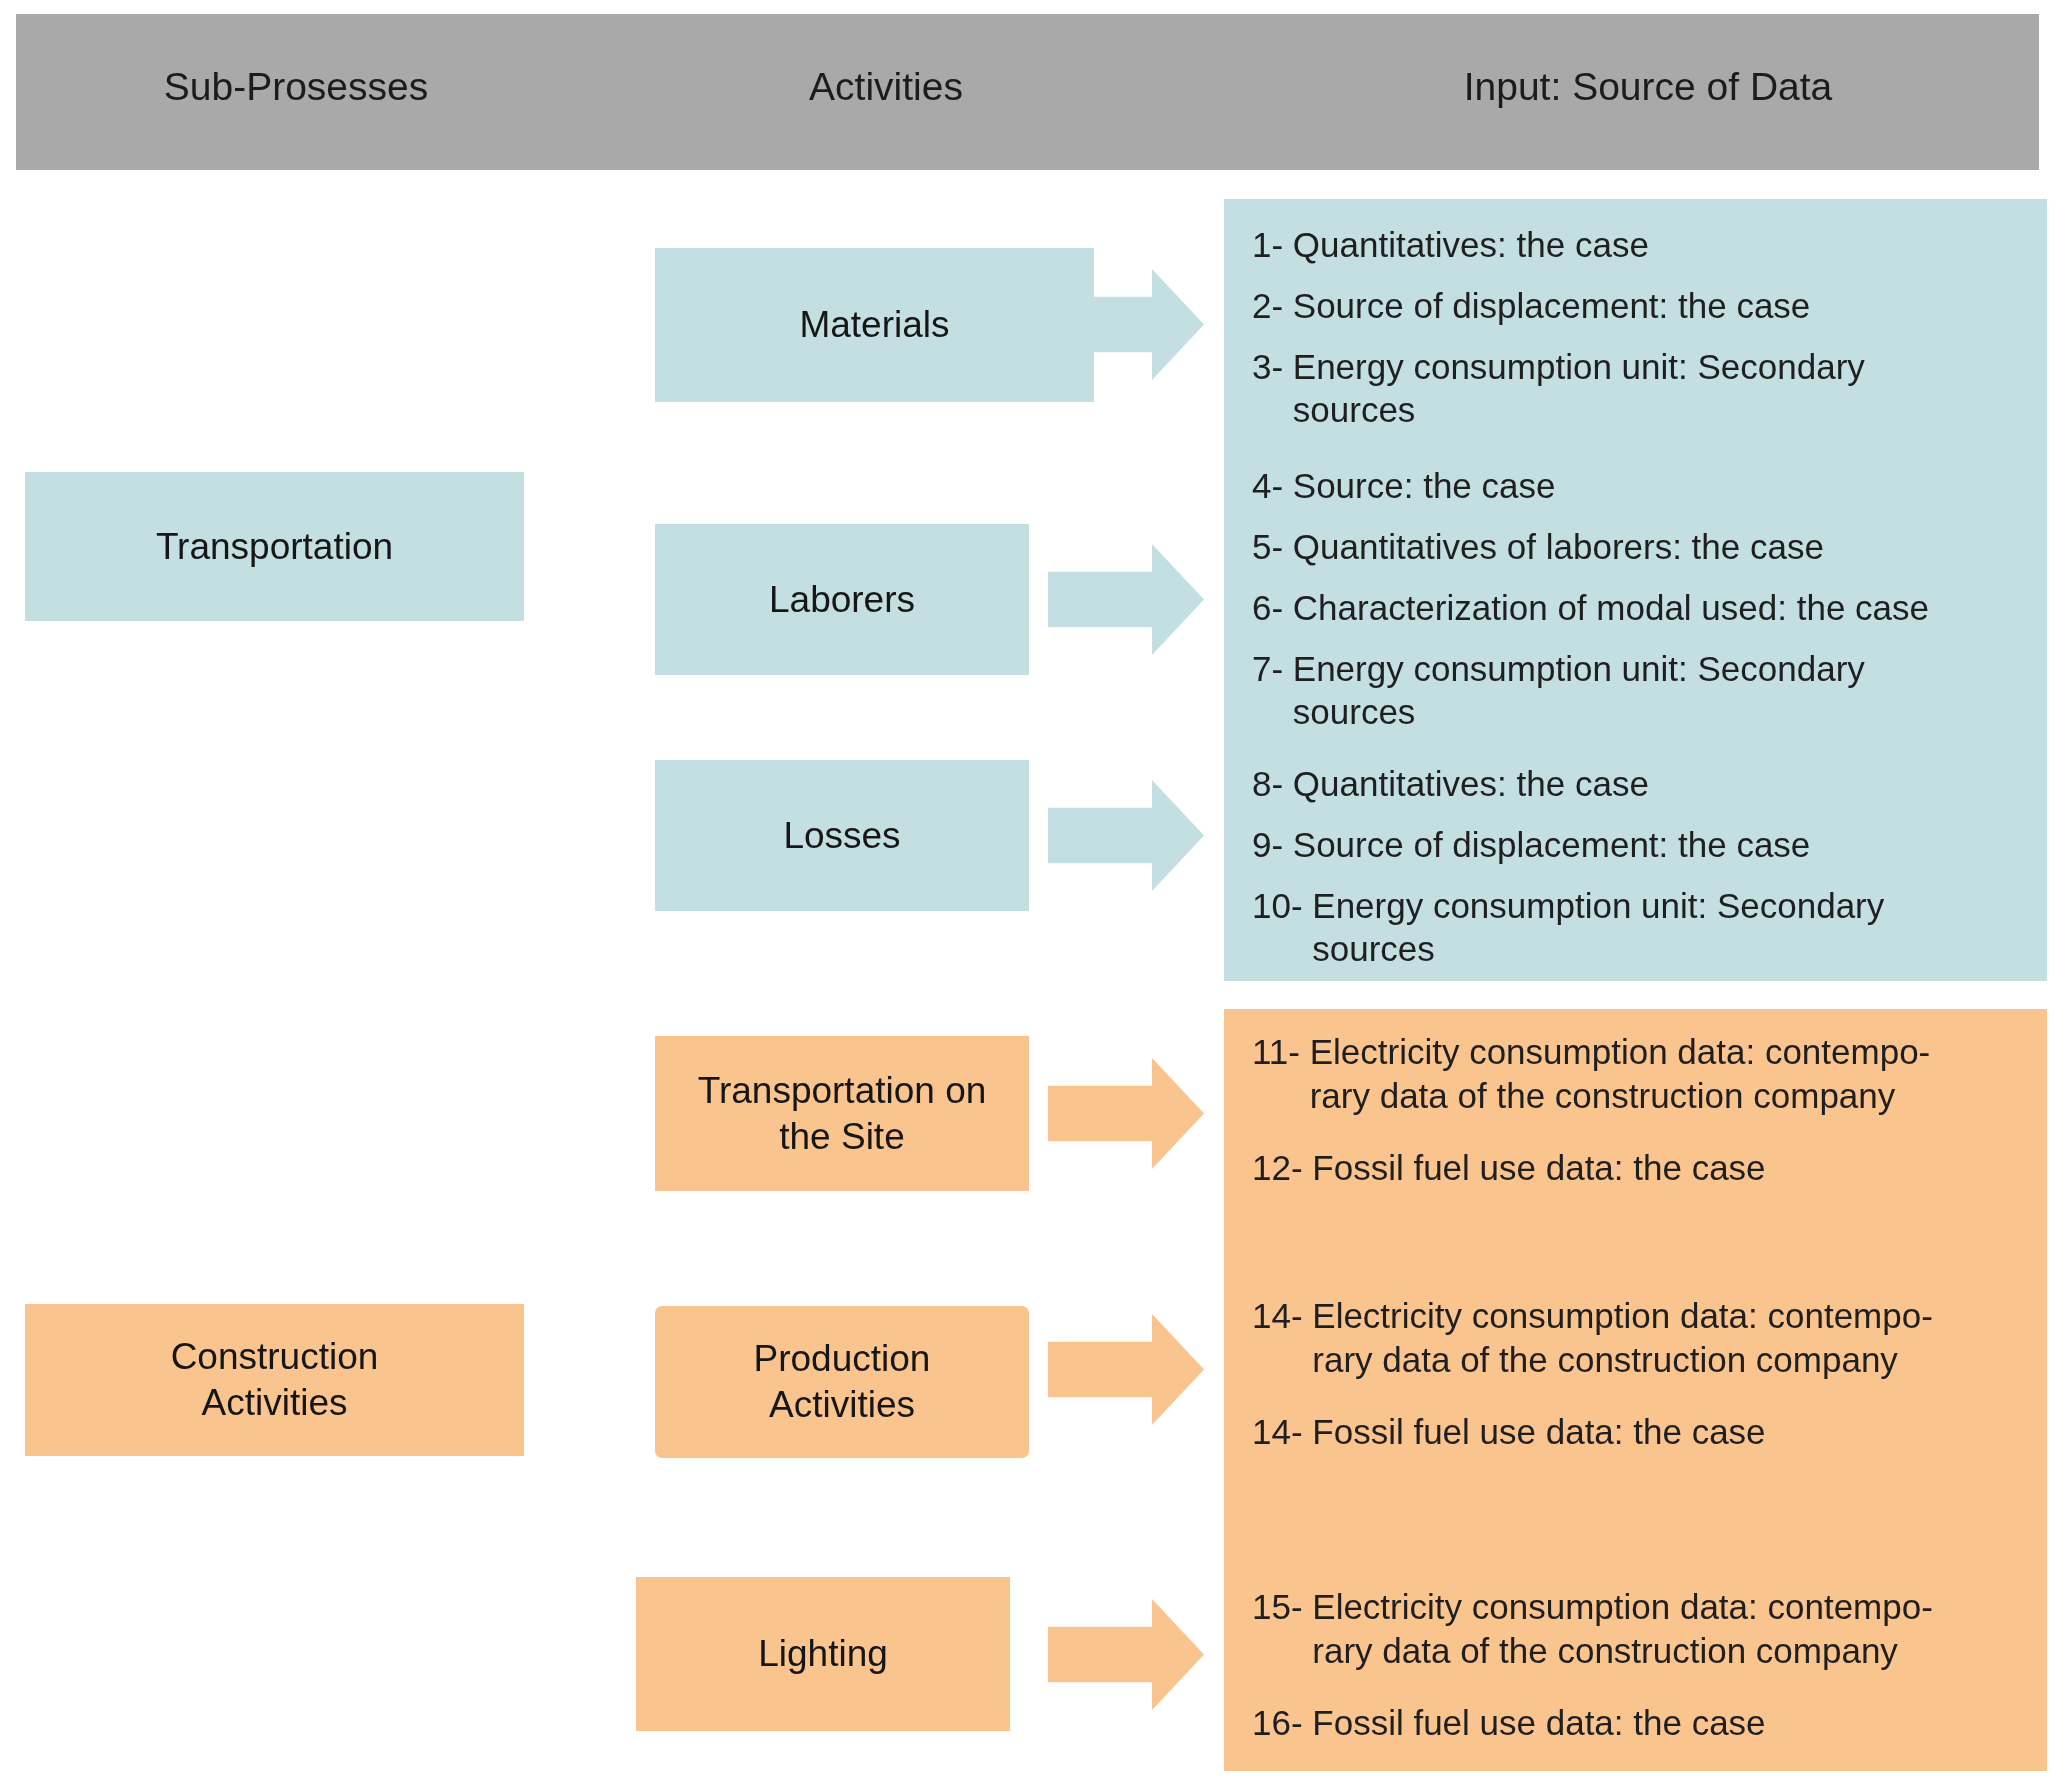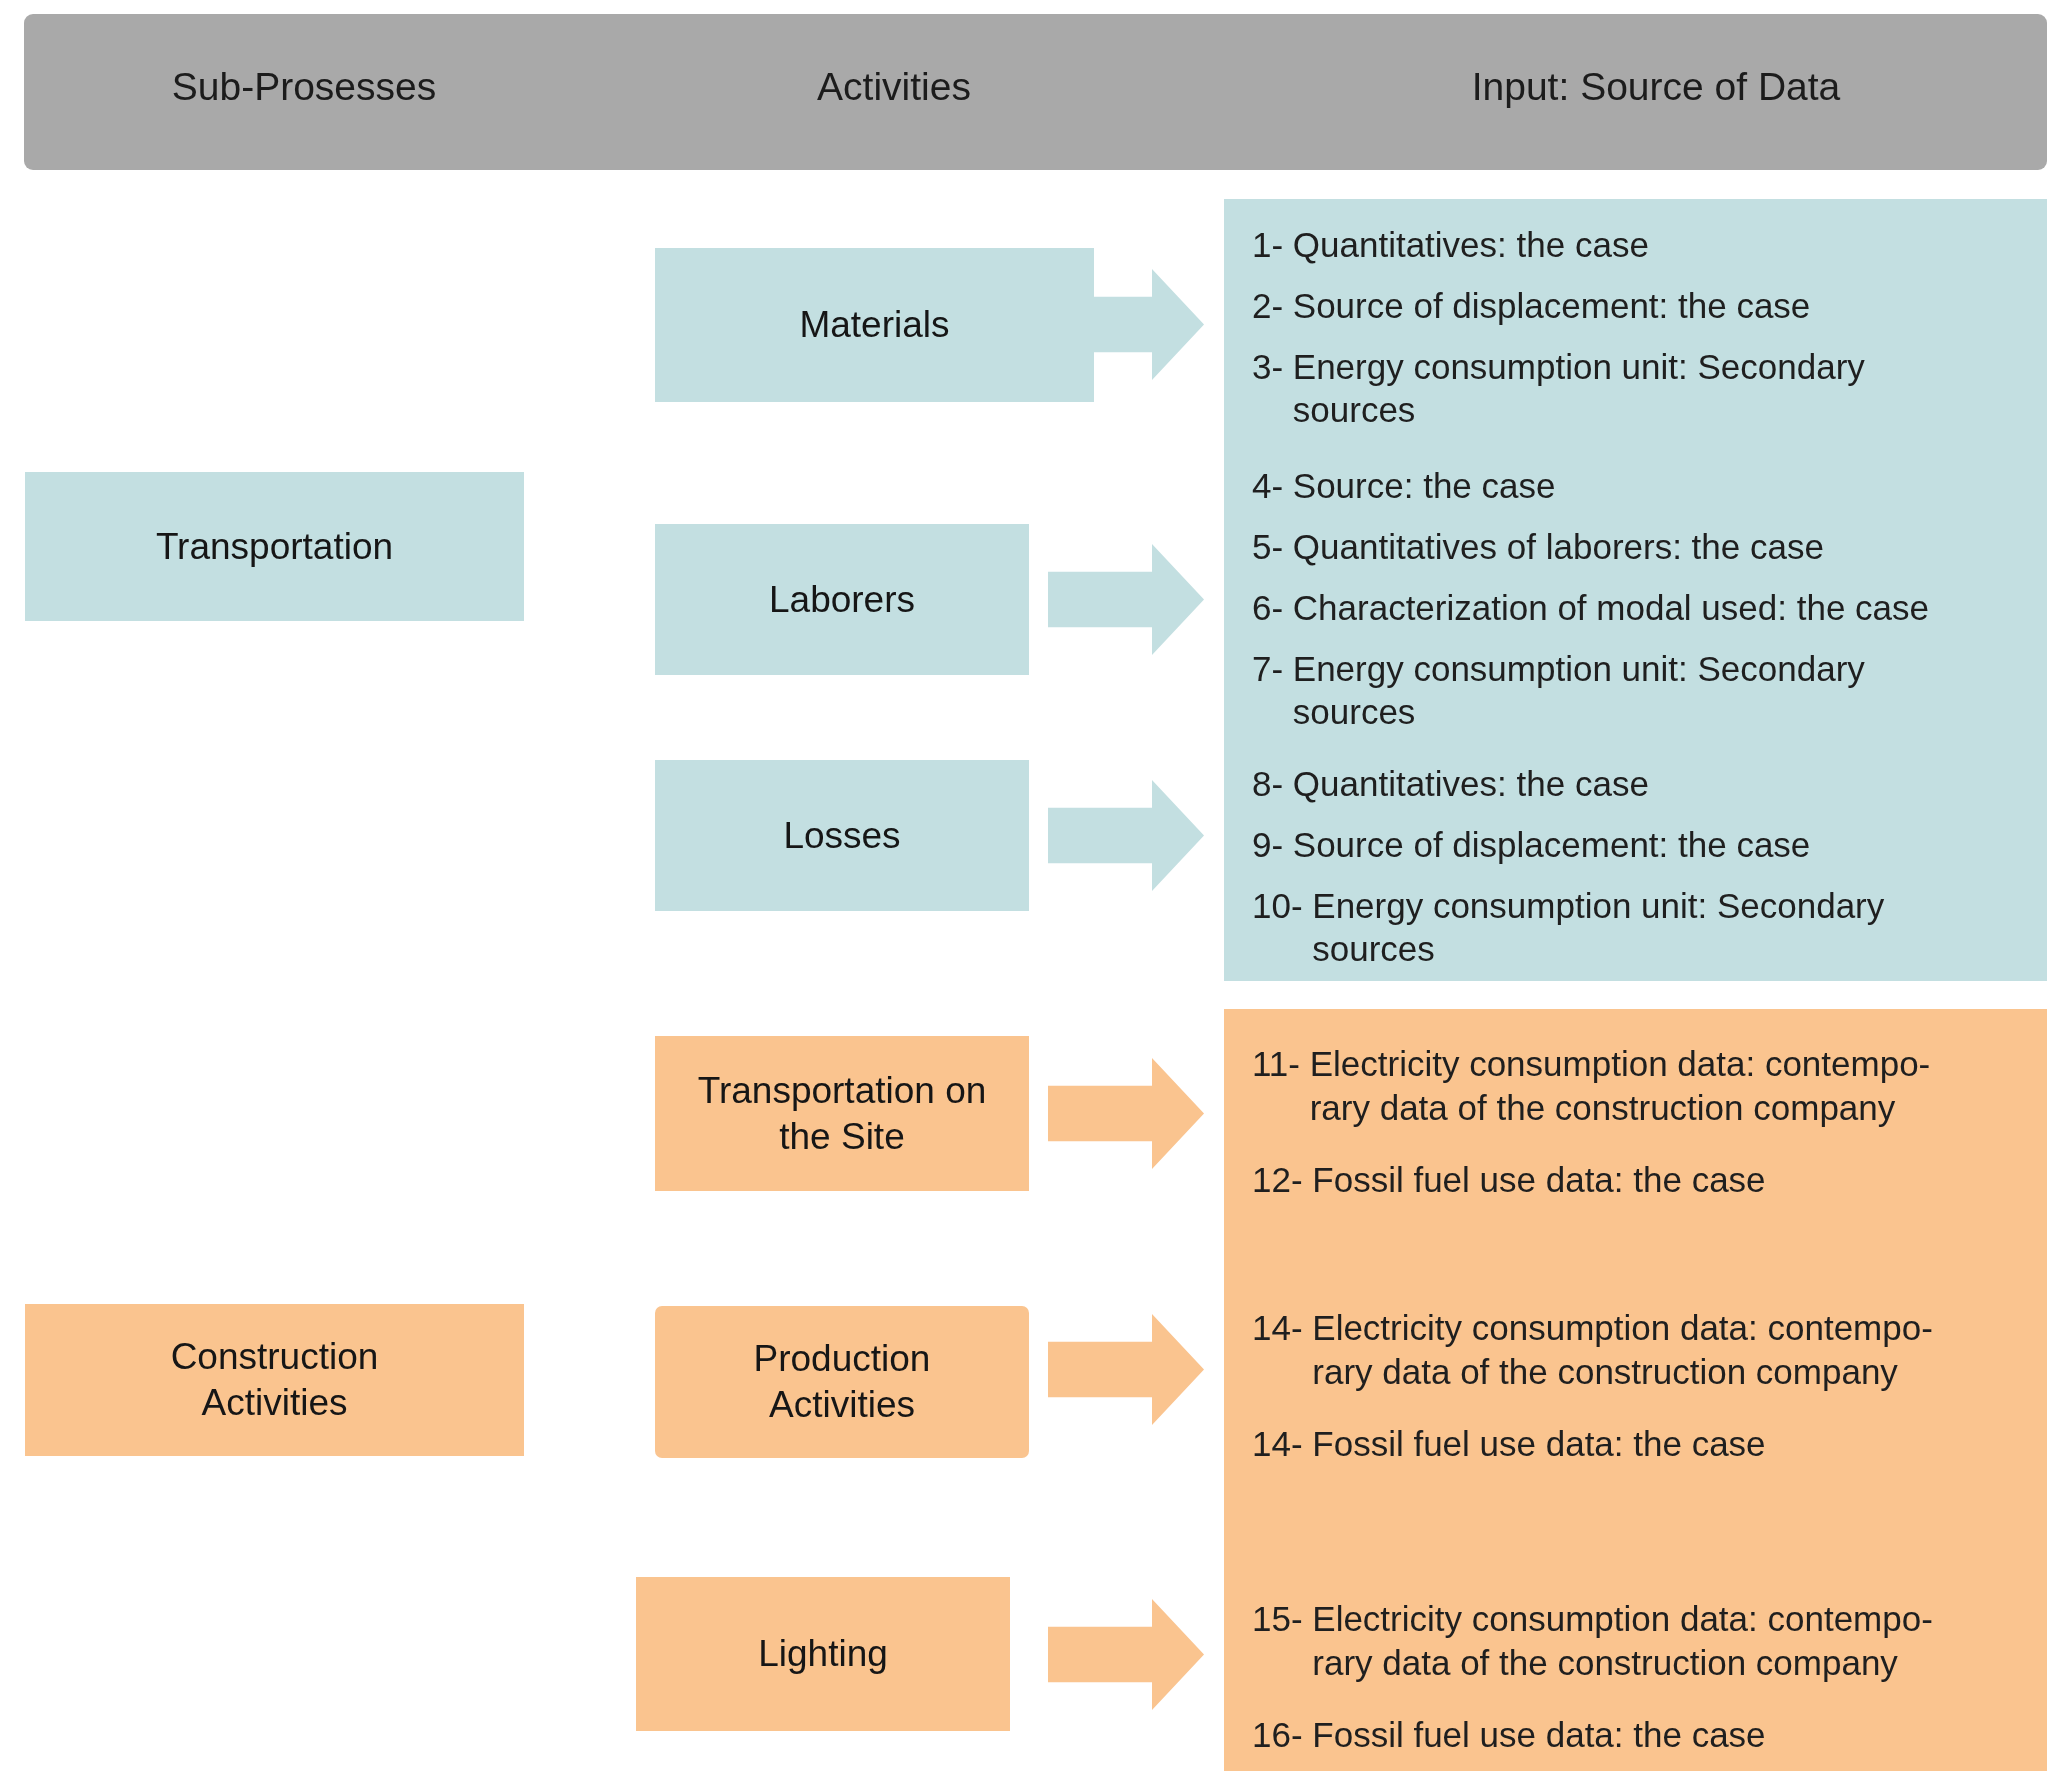--- a/index.html
+++ b/index.html
@@ -9,24 +9,23 @@
     height: 1789px;
     background: #ffffff;
     font-family: "Liberation Sans", "DejaVu Sans", sans-serif;
     color: #1f1f1f;
     overflow: hidden;
   }
 
   
   .header {
     position: absolute;
-    left: 24px; top: 14px;
+    left: 16px; top: 14px;
     width: 2023px; height: 156px;
     background: #a9a9a9;
-    border-radius: 9px;
   }
   .htitle {
     position: absolute;
     top: 50px;
     transform: translateX(-50%);
     font-size: 39px;
     line-height: 46px;
     white-space: nowrap;
     color: #1c1c1c;
   }
@@ -48,21 +47,21 @@
 
   
   .panel {
     position: absolute;
     left: 1224px;
     width: 823px;
     box-sizing: border-box;
     padding: 23.5px 19.4px 0 28px;
   }
   .panel.blue   { top: 199px;  height: 782px; background: #c3dfe1; }
-  .panel.orange { top: 1009px; height: 762px; background: #fac48f; padding-top: 33px; }
+  .panel.orange { top: 1009px; height: 762px; background: #fac48f; padding-top: 21px; }
 
   .li {
     display: flex;
     align-items: flex-start;
     font-size: 35px;
     line-height: 43px;
     margin: 0;
   }
   .panel.orange .li { line-height: 44px; }
   .li .num { flex: 0 0 auto; margin-right: 9.7px; white-space: nowrap; }

